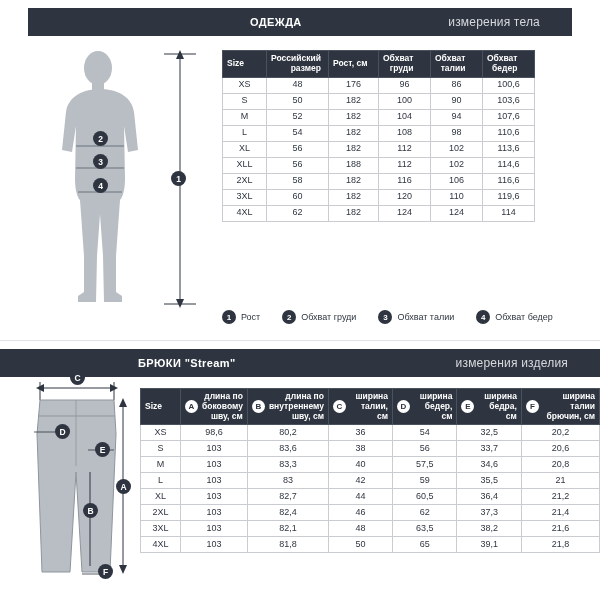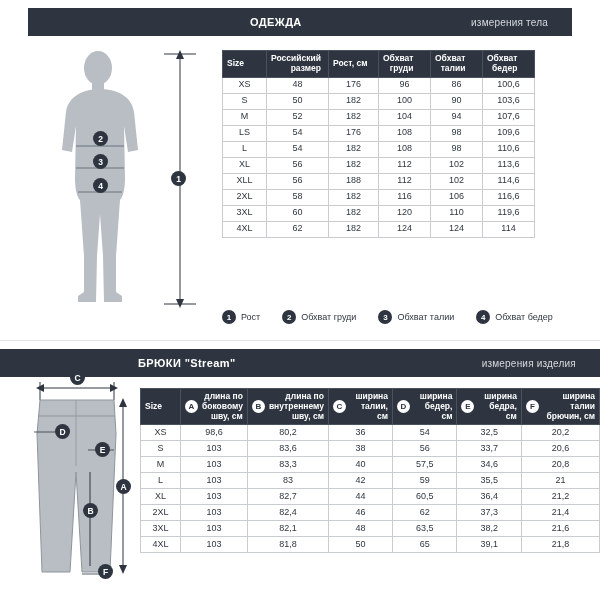--- a/index.html
+++ b/index.html
@@ -21,24 +21,24 @@
     position: relative;
   }
   .section-header .title {
     font-size: 11px;
     font-weight: bold;
     letter-spacing: .4px;
     position: absolute;
     left: 222px;
   }
   .section-header .subtitle {
-    font-size: 10px;
+    font-size: 12px;
     color: #d7dadd;
     position: absolute;
-    right: 24px;
+    right: 32px;
     letter-spacing: .2px;
   }
   .figure-col { position: absolute; }
   .table-wrap { position: absolute; }
 
   
   table {
     border-collapse: collapse;
     font-size: 9px;
     color: #2f3640;
@@ -221,28 +221,20 @@
             <td>90</td>
             <td>103,6</td>
           </tr>
           <tr>
             <td class="first">M</td>
             <td>52</td>
             <td>182</td>
             <td>104</td>
             <td>94</td>
             <td>107,6</td>
-          </tr>
-          <tr>
-            <td class="first">LS</td>
-            <td>54</td>
-            <td>176</td>
-            <td>108</td>
-            <td>98</td>
-            <td>109,6</td>
           </tr>
           <tr>
             <td class="first">L</td>
             <td>54</td>
             <td>182</td>
             <td>108</td>
             <td>98</td>
             <td>110,6</td>
           </tr>
           <tr>

